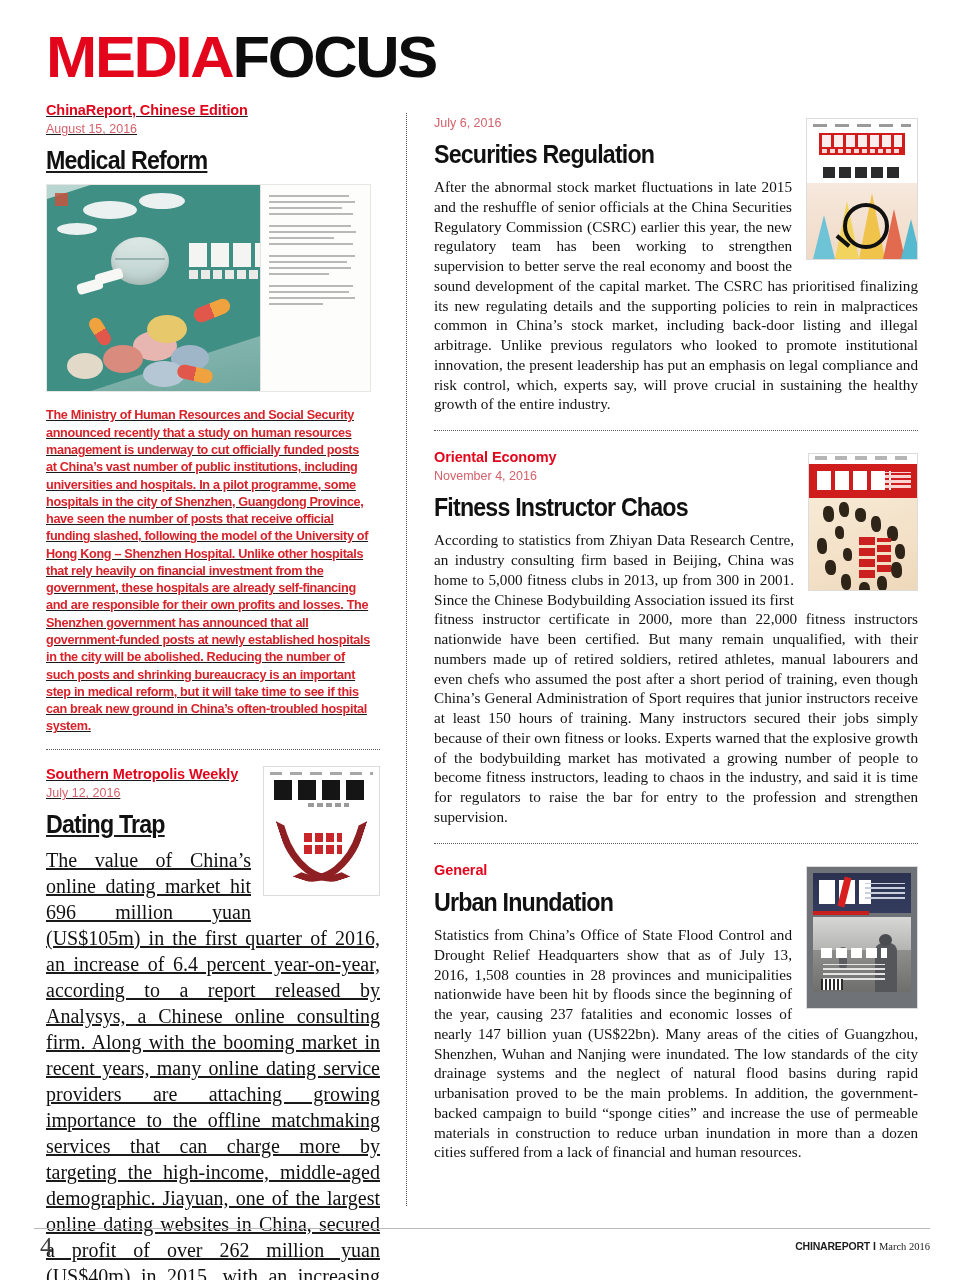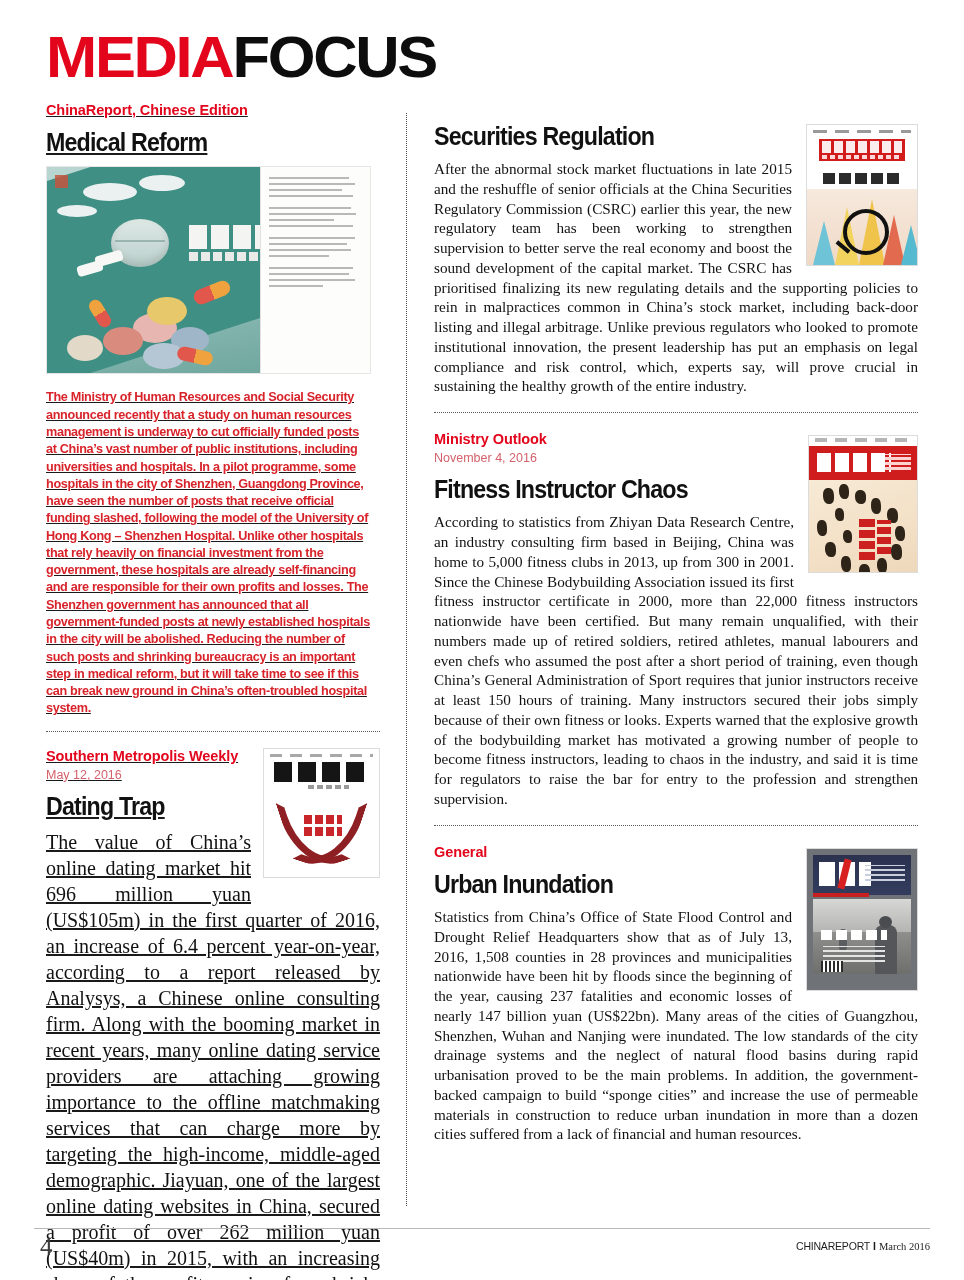--- a/index.html
+++ b/index.html
@@ -387,21 +387,21 @@
     font-family:"Liberation Serif", serif;
     font-size:25px; color:#3c3c3c;
   }
   .footer-right {
     position:absolute; right:34px; top:1240px;
     font-family:"Liberation Sans", sans-serif;
     font-size:10.5px; color:#1d1d1d;
     white-space:nowrap;
   }
   .footer-right .fr-brand {
-    font-weight:normal; letter-spacing:-0.2px;
+    font-weight:bold; letter-spacing:-0.2px;
   }
   .footer-right .fr-sep { margin:0 3px; font-weight:bold; }
   .footer-right .fr-date {
     font-family:"Liberation Serif", serif; font-size:10.5px;
   }
 </style>
 </head>
 <body>
 
 <div class="page">
@@ -409,20 +409,21 @@
   <div class="masthead">
     <span class="m-red">MEDIA</span><span class="m-black">FOCUS</span>
   </div>
 
   <div class="col-divider"></div>
 
   <div class="col-left">
 
     <div>
       <div class="source">ChinaReport, Chinese Edition</div>
+      <div class="date">August 15, 2016</div>
       <div class="headline">Medical Reform</div>
 
       <div class="med-img">
         <div class="mi-left">
           <div class="mi-hill"></div>
           <div class="cloud" style="left:36px; top:16px; width:54px; height:18px;"></div>
           <div class="cloud" style="left:92px; top:8px; width:46px; height:16px;"></div>
           <div class="cloud" style="left:10px; top:38px; width:40px; height:12px;"></div>
           <div class="bigpill"></div>
           <div class="worker" style="left:30px; top:96px; width:26px; height:11px; transform:rotate(-16deg);"></div>
@@ -470,21 +471,21 @@
         <div class="sm-bg"></div>
         <div class="sm-tiny"></div>
         <div class="sm-mast"></div>
         <div class="sm-mast-sub"></div>
         <div class="hook l"></div>
         <div class="hook r"></div>
         <div class="sm-txt"></div>
         <div class="sm-txt2"></div>
       </div>
       <div class="source">Southern Metropolis Weekly</div>
-      <div class="date">May 12, 2016</div>
+      <div class="date">July 12, 2016</div>
       <div class="headline">Dating Trap</div>
       <div class="body-text narrow">The value of China’s online dating market hit 696 million yuan (US$105m) in the first quarter of 2016, an increase of 6.4 percent year-on-year, according to a report released by Analysys, a Chinese online consulting firm. Along with the booming market in recent years, many online dating service providers are attaching growing importance to the offline matchmaking services that can charge more by targeting the high-income, middle-aged demographic. Jiayuan, one of the largest online dating websites in China, secured a profit of over 262 million yuan (US$40m) in 2015, with an increasing share of the profit coming from brick-and-mortar outlets. Many customers who paid a large sum of money to matchmakers in search for an ideal partner, however, were dissatisfied with the service provided by Jiayuan. A growing number of customers are seeking refunds, but many of them withdrew for fear that the dating companies would disclose their private information.</div>
     </div>
 
   </div>
 
   <div class="col-right">
 
     <div>
       <div class="cover cover-se">
@@ -499,20 +500,21 @@
         </div>
         <div class="ne-bottom">
           <div class="arw" style="left:6px;  border-left:11px solid transparent; border-right:11px solid transparent; border-bottom:44px solid #6fc3d6;"></div>
           <div class="arw" style="left:28px; border-left:12px solid transparent; border-right:12px solid transparent; border-bottom:58px solid #f2d35e;"></div>
           <div class="arw" style="left:52px; border-left:13px solid transparent; border-right:13px solid transparent; border-bottom:66px solid #f0c44a;"></div>
           <div class="arw" style="left:76px; border-left:11px solid transparent; border-right:11px solid transparent; border-bottom:50px solid #e26a4e;"></div>
           <div class="arw" style="left:94px; border-left:10px solid transparent; border-right:10px solid transparent; border-bottom:40px solid #55b9cf;"></div>
           <div class="mag"></div>
         </div>
       </div>
+      <div class="date">July 6, 2016</div>
       <div class="headline">Securities Regulation</div>
       <div class="body-text">After the abnormal stock market fluctuations in late 2015 and the reshuffle of senior officials at the China Securities Regulatory Commission (CSRC) earlier this year, the new regulatory team has been working to strengthen supervision to better serve the real economy and boost the sound development of the capital market. The CSRC has prioritised finalizing its new regulating details and the supporting policies to rein in malpractices common in China’s stock market, including back-door listing and illegal arbitrage. Unlike previous regulators who looked to promote institutional innovation, the present leadership has put an emphasis on legal compliance and risk control, which, experts say, will prove crucial in sustaining the healthy growth of the entire industry.</div>
     </div>
 
     <div class="sep right"></div>
 
     <div>
       <div class="cover cover-or">
         <div class="oo-tiny"></div>
         <div class="oo-band">
@@ -531,21 +533,21 @@
           <div class="fig" style="left:50px; top:84px; width:11px; height:15px;"></div>
           <div class="fig" style="left:32px; top:76px; width:10px; height:16px;"></div>
           <div class="fig" style="left:16px; top:62px; width:11px; height:15px;"></div>
           <div class="fig" style="left:8px;  top:40px; width:10px; height:16px;"></div>
           <div class="fig" style="left:26px; top:28px; width:9px;  height:13px;"></div>
           <div class="fig" style="left:34px; top:50px; width:9px;  height:13px;"></div>
           <div class="oo-red-text"></div>
           <div class="oo-red-text2"></div>
         </div>
       </div>
-      <div class="source">Ministry Outlook</div>
+      <div class="source">Oriental Economy</div>
       <div class="date">November 4, 2016</div>
       <div class="headline">Fitness Instructor Chaos</div>
       <div class="body-text">According to statistics from Zhiyan Data Research Centre, an industry consulting firm based in Beijing, China was home to 5,000 fitness clubs in 2013, up from 300 in 2001. Since the Chinese Bodybuilding Association issued its first fitness instructor certificate in 2000, more than 22,000 fitness instructors nationwide have been certified. But many remain unqualified, with their numbers made up of retired soldiers, retired athletes, manual labourers and even chefs who assumed the post after a short period of training, even though China’s General Administration of Sport requires that junior instructors receive at least 150 hours of training. Many instructors secured their jobs simply because of their own fitness or looks. Experts warned that the explosive growth of the bodybuilding market has motivated a growing number of people to become fitness instructors, leading to chaos in the industry, and said it is time for regulators to raise the bar for entry to the profession and strengthen supervision.</div>
     </div>
 
     <div class="sep right"></div>
 
     <div>
       <div class="cover cover-ca">
         <div class="cj-bg"></div>

